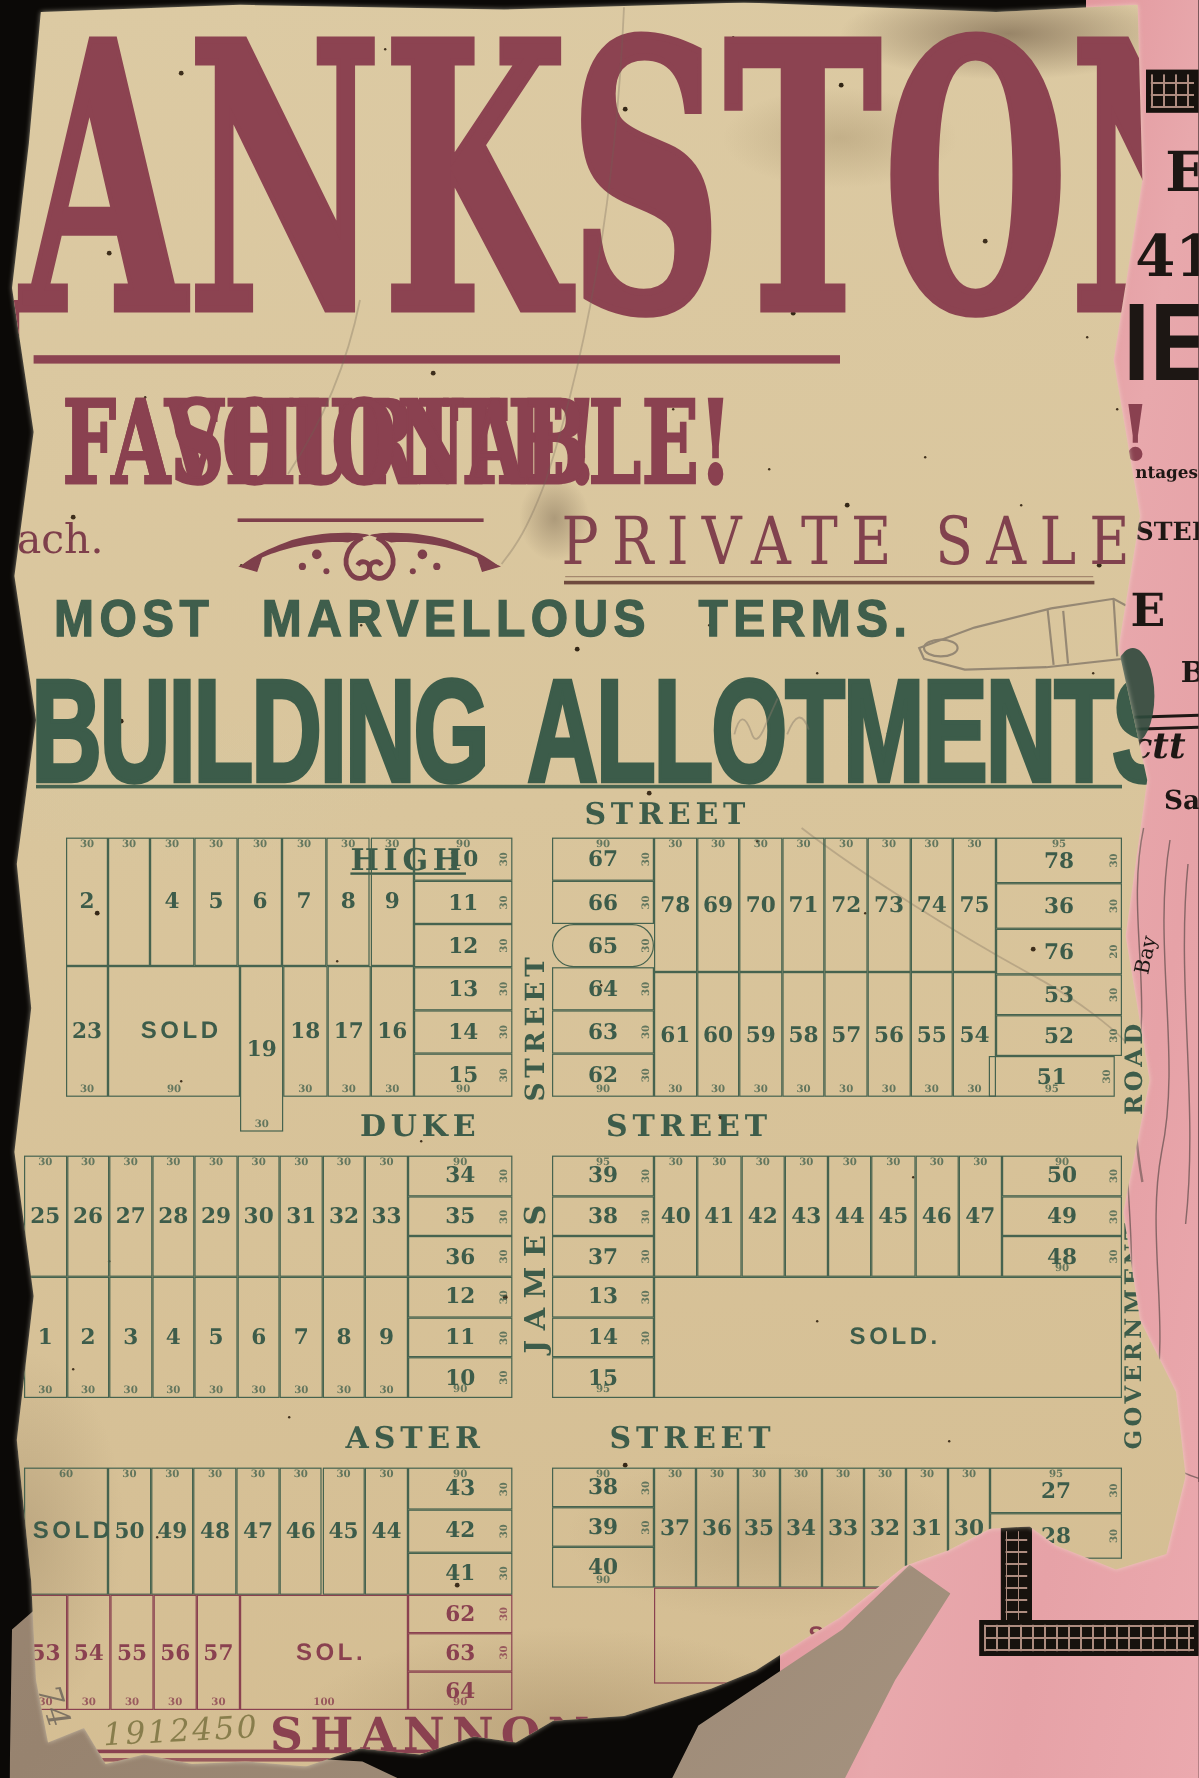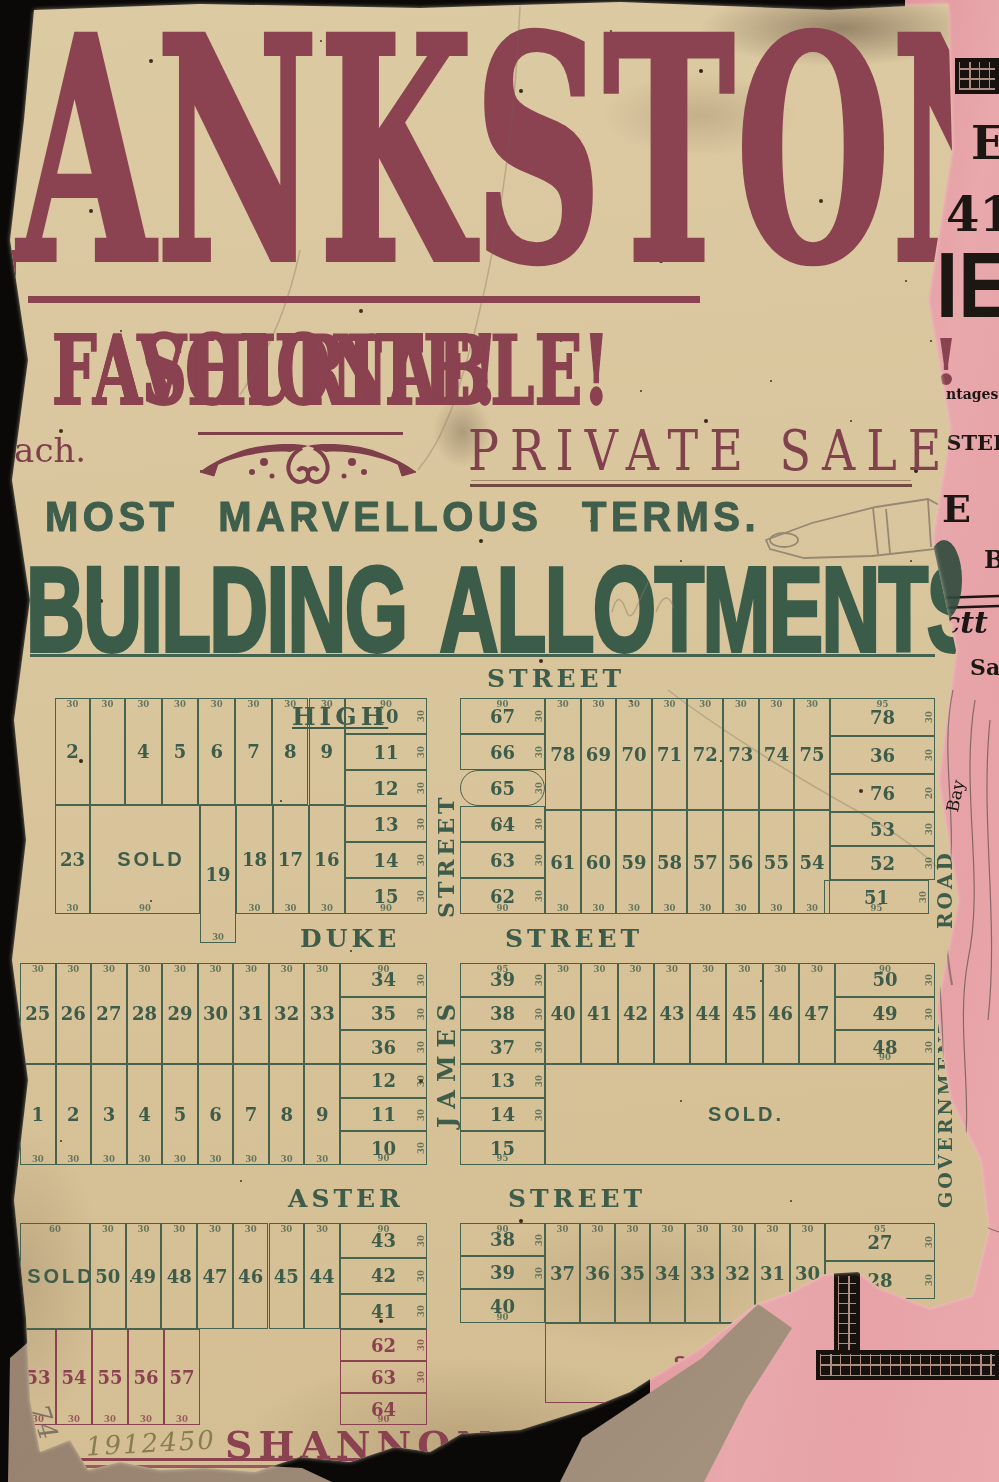--- a/index.html
+++ b/index.html
@@ -657,20 +657,24 @@
               <span class="dim b">30</span>
             </div>
             <div class="lot mar" style="left: 108px; top: 106px; width: 36px; height: 96px;">
               <span class="lnum">56</span>
               <span class="dim b">30</span>
             </div>
             <div class="lot mar" style="left: 144px; top: 106px; width: 36px; height: 96px;">
               <span class="lnum">57</span>
               <span class="dim b">30</span>
             </div>
+            <div class="lot sold mar" style="left: 180px; top: 106px; width: 140px; height: 96px;">
+              <span class="lnum">SOL.</span>
+              <span class="dim b">100</span>
+            </div>
             <div class="lot mar" style="left: 320px; top: 106px; width: 87px; height: 32px;">
               <span class="lnum">62</span>
               <span class="dim r">30</span>
             </div>
             <div class="lot mar" style="left: 320px; top: 138px; width: 87px; height: 32px;">
               <span class="lnum">63</span>
               <span class="dim r">30</span>
             </div>
             <div class="lot mar" style="left: 320px; top: 170px; width: 87px; height: 32px;">
               <span class="lnum">64</span>

